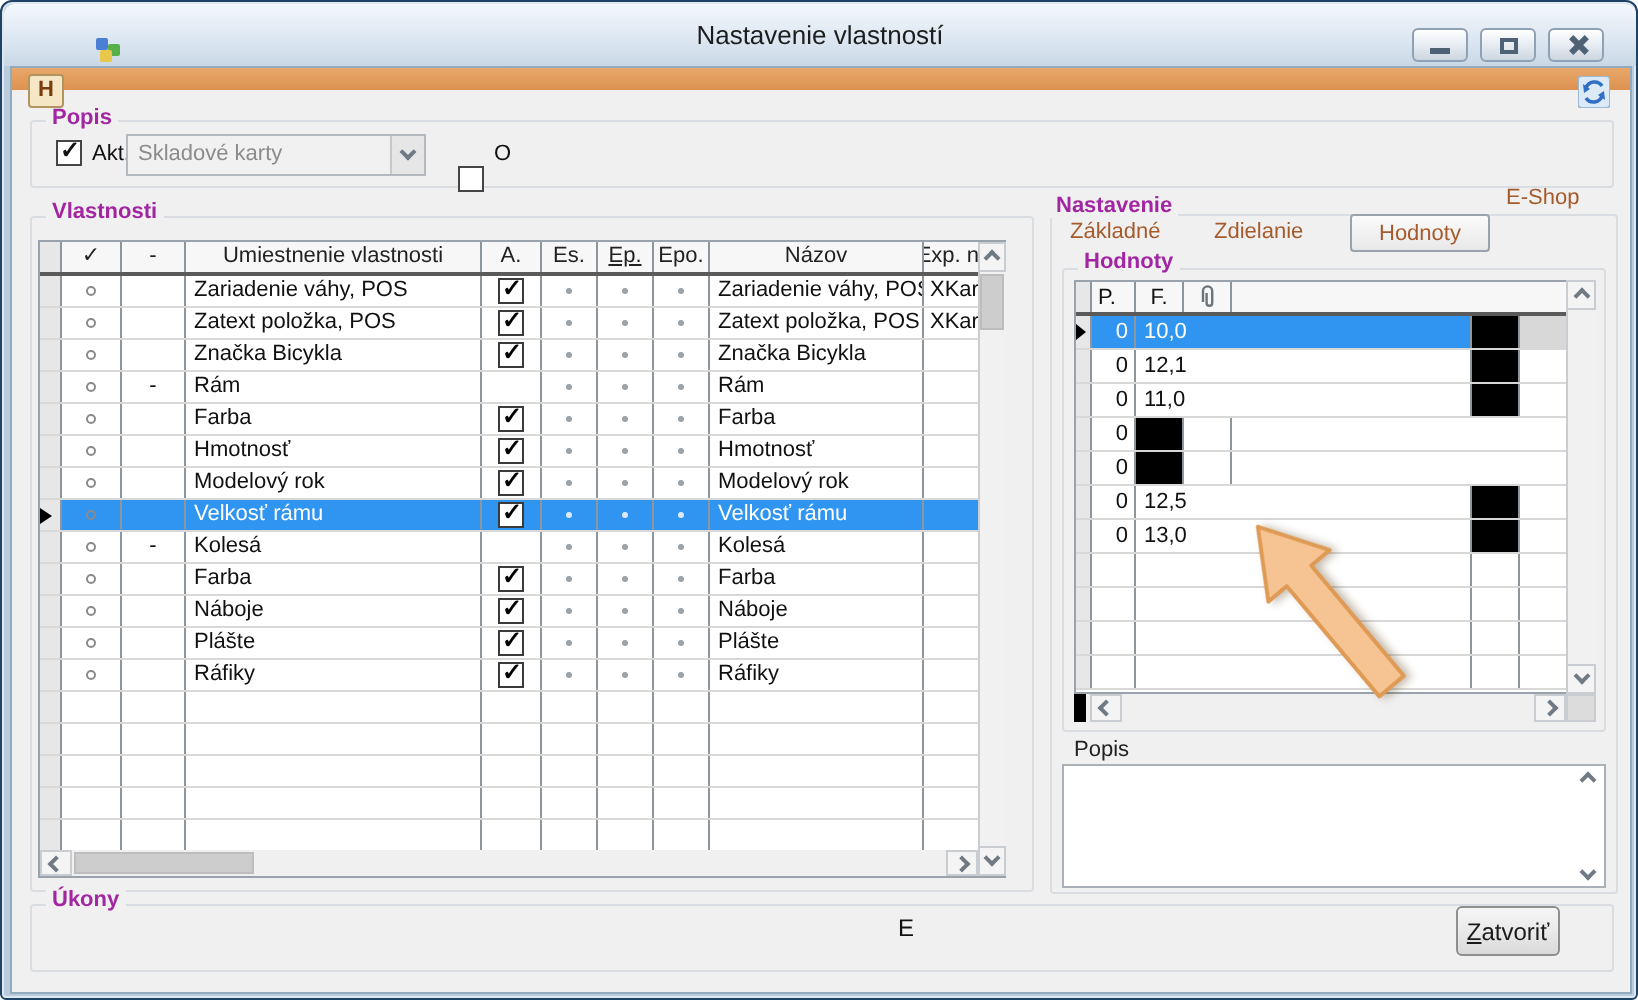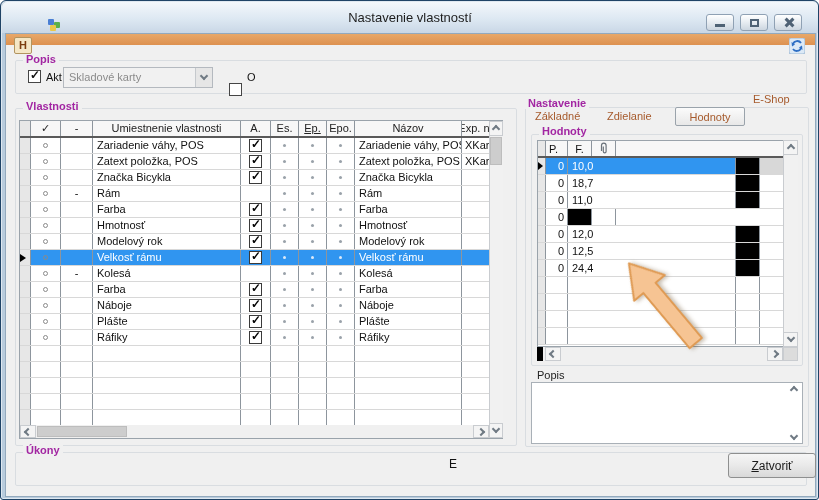--- a/index.html
+++ b/index.html
@@ -115,21 +115,21 @@
 
   #lbl-popis{left:536px;top:368px;font-size:11px;color:#222;}
   #popis-box{left:530px;top:381px;width:272px;height:62px;background:#fff;border:1px solid #a9b0b7;}
   #popis-sb{position:absolute;right:1px;top:1px;width:15px;height:58px;display:flex;flex-direction:column;
     justify-content:space-between;align-items:center;padding:3px 0;}
 
   
   #lbl-ukony{left:22px;top:443px;}
   #grp-ukony{left:14px;top:451px;width:792px;height:34px;}
   #status-e{left:448px;top:456px;font-size:12px;color:#111;}
-  #btn-close-dlg{left:727px;top:452px;width:88px;height:25px;border:1px solid #8e8f8f;border-radius:3px;
+  #btn-close-dlg{left:727px;top:452px;width:52px;height:25px;border:1px solid #8e8f8f;border-radius:3px;
     background:linear-gradient(#f6f6f6,#e9e9e9 50%,#d9d9d9);display:flex;align-items:center;justify-content:center;}
   #btn-close-dlg span{display:block;font-size:12px;color:#1a1a1a;}
   #btn-close-dlg span::first-letter{text-decoration:underline;}
 
   
   #annot-arrow{left:640px;top:248px;width:44px;height:110px;transform:rotate(-40deg);z-index:8;
     filter:drop-shadow(2px 2px 2px rgba(90,60,20,.35));}
 
   
   #title-icon{left:44px;top:15px;width:16px;height:16px;}
@@ -590,21 +590,21 @@
           <div class="rc w-p">0</div>
           <div class="rc w-val">10,0</div>
           <div class="rc w-f">
             <span class="swatch" style="background: rgb(0, 0, 0);"></span>
           </div>
           <div class="rc w-clip"></div>
         </div>
         <div class="rrow">
           <div class="rc w-rsel"></div>
           <div class="rc w-p">0</div>
-          <div class="rc w-val">18,7</div>
+          <div class="rc w-val">12,1</div>
           <div class="rc w-f">
             <span class="swatch" style="background: rgb(0, 0, 0);"></span>
           </div>
           <div class="rc w-clip"></div>
         </div>
         <div class="rrow">
           <div class="rc w-rsel"></div>
           <div class="rc w-p">0</div>
           <div class="rc w-val">11,0</div>
           <div class="rc w-f">
@@ -616,39 +616,38 @@
           <div class="rc w-rsel"></div>
           <div class="rc w-p">0</div>
           <div class="rc w-f">
             <span class="swatch" style="background: rgb(0, 0, 0);"></span>
           </div>
           <div class="rc w-clip"></div>
         </div>
         <div class="rrow">
           <div class="rc w-rsel"></div>
           <div class="rc w-p">0</div>
-          <div class="rc w-val">12,0</div>
           <div class="rc w-f">
             <span class="swatch" style="background: rgb(0, 0, 0);"></span>
           </div>
           <div class="rc w-clip"></div>
         </div>
         <div class="rrow">
           <div class="rc w-rsel"></div>
           <div class="rc w-p">0</div>
           <div class="rc w-val">12,5</div>
           <div class="rc w-f">
             <span class="swatch" style="background: rgb(0, 0, 0);"></span>
           </div>
           <div class="rc w-clip"></div>
         </div>
         <div class="rrow">
           <div class="rc w-rsel"></div>
           <div class="rc w-p">0</div>
-          <div class="rc w-val">24,4</div>
+          <div class="rc w-val">13,0</div>
           <div class="rc w-f">
             <span class="swatch" style="background: rgb(0, 0, 0);"></span>
           </div>
           <div class="rc w-clip"></div>
         </div>
         <div class="rrow">
           <div class="rc w-rsel"></div>
           <div class="rc w-p"></div>
           <div class="rc w-val"></div>
           <div class="rc w-f"></div>

